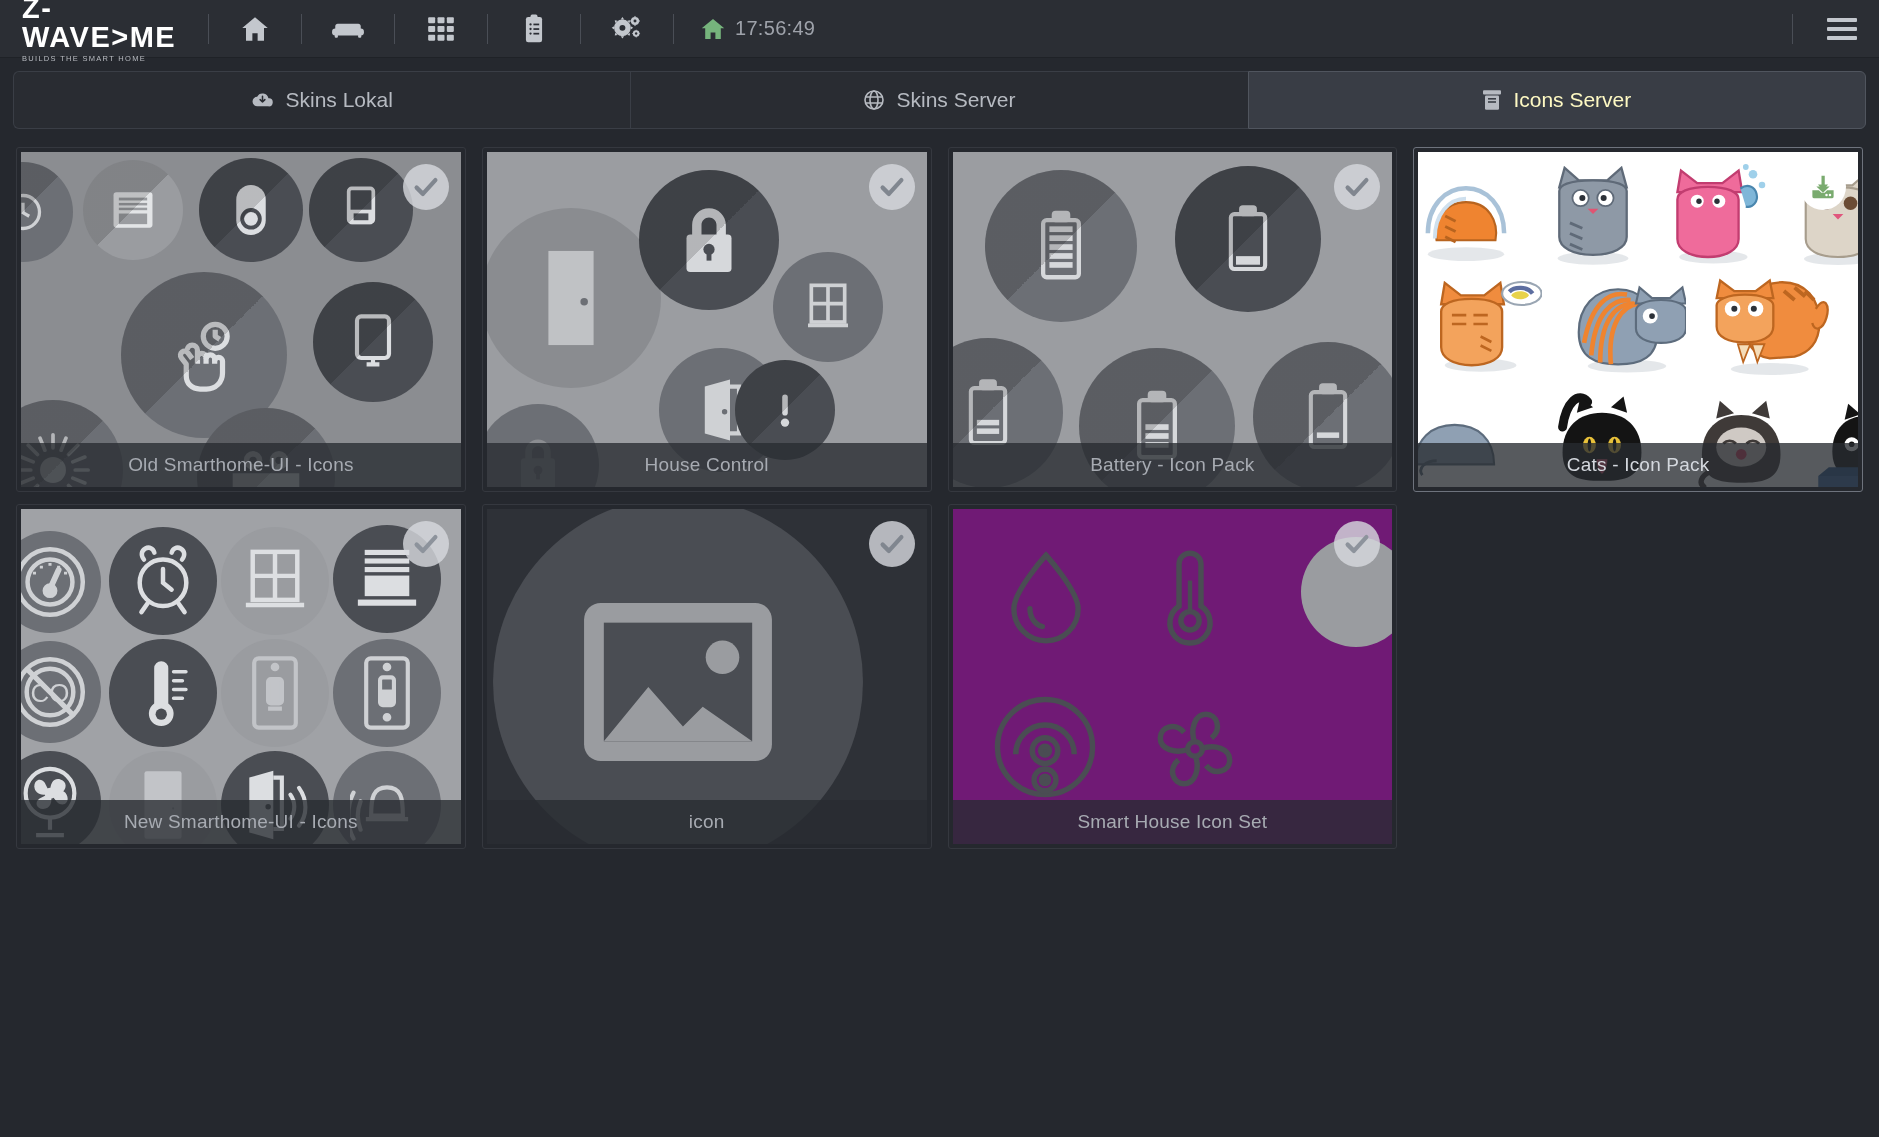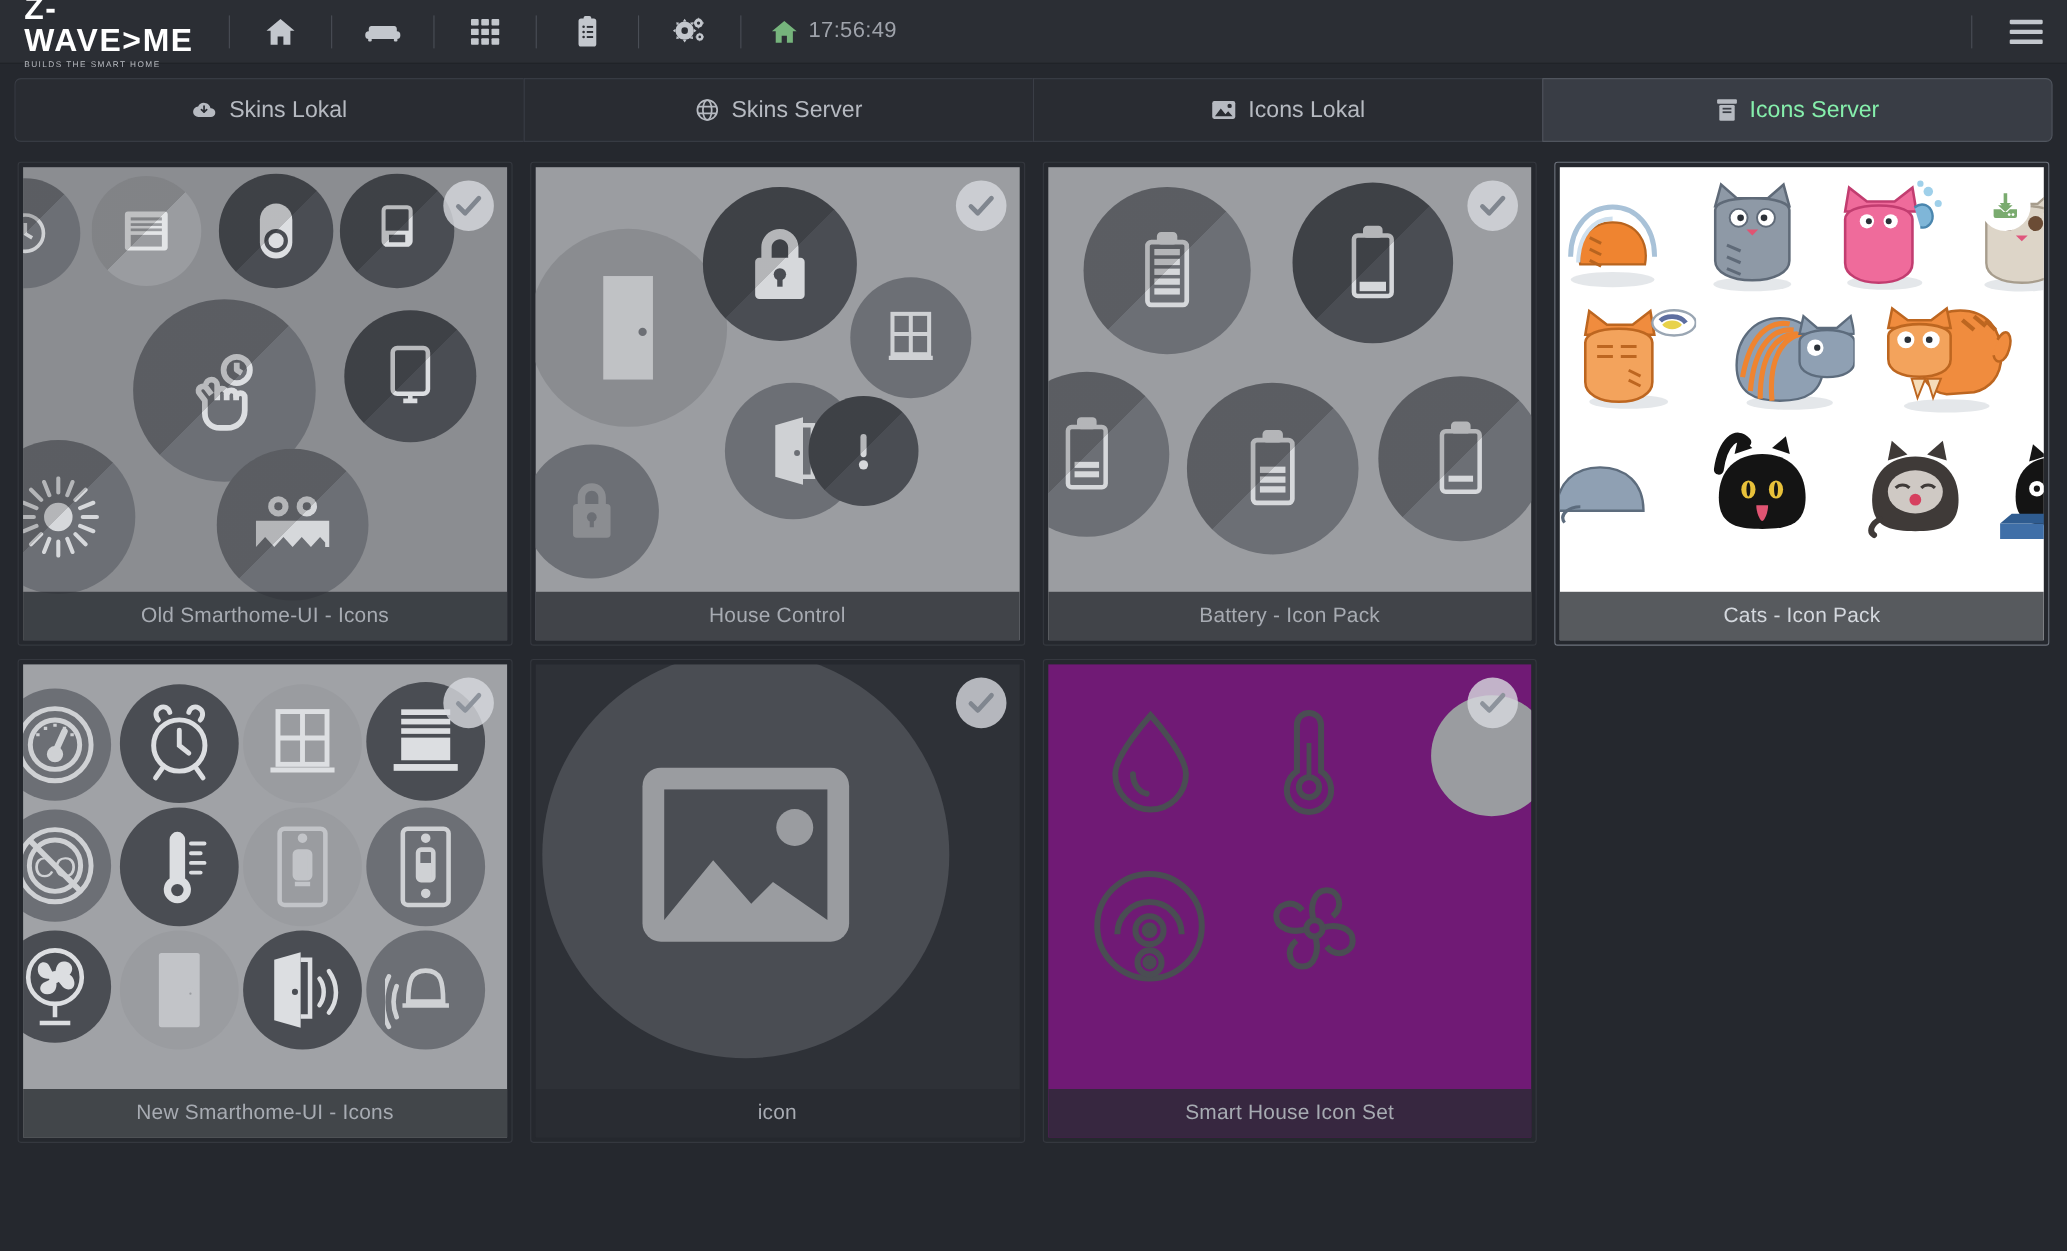--- a/index.html
+++ b/index.html
@@ -73,21 +73,21 @@
     border-right: none;
     color: #b6bac1;
     font-size: 21px;
     cursor: pointer;
   }
   .tab:first-child { border-top-left-radius: 6px; border-bottom-left-radius: 6px; }
   .tab:last-child { border-right: 1px solid #3a3e46; border-top-right-radius: 6px; border-bottom-right-radius: 6px; }
   .tab.active {
     background: #393d45;
     border-color: #50555e;
-    color: #86efac;
+    color: #fef9c3;
   }
   .tab .ticon { display: flex; align-items: center; color: #b6bac1; }
 
   
   .grid {
     display: flex;
     flex-wrap: wrap;
     padding: 8px 8px 0 8px;
     margin-top: 4px;
   }
@@ -99,21 +99,21 @@
     position: relative;
     border: 1px solid #35383f;
     border-radius: 3px;
     padding: 4px;
     background: #25282e;
     cursor: pointer;
   }
   .card.selected { border-color: #6e737d; }
   .thumb {
     position: relative;
-    height: 430px;
+    height: 335px;
     overflow: hidden;
     background: #8b8d91;
   }
   .thumb.dark { background: #2e3137; }
   .thumb.white { background: #ffffff; }
   .caption {
     position: absolute;
     left: 0; right: 0; bottom: 0;
     height: 44px;
     background: rgba(40,43,49,0.78);
@@ -272,30 +272,20 @@
     <span class="ticon">
       <svg width="22" height="22" viewBox="0 0 22 22" fill="none" stroke="currentColor" stroke-width="1.6">
         <circle cx="11" cy="11" r="9"></circle>
         <ellipse cx="11" cy="11" rx="4" ry="9"></ellipse>
         <path d="M2.3 8h17.4M2.3 14h17.4"></path>
       </svg>
     </span>
     <span>Skins Server</span>
   </div>
 
-  <div class="tab">
-    <span class="ticon">
-      <svg width="23" height="20" viewBox="0 0 24 21" fill="currentColor">
-        <rect x="1" y="2" width="22" height="17" rx="2"></rect>
-        <path d="M3.6 16.5 9.2 9l4.4 5.6 2.6-3 4.2 4.9H3.6z" fill="#292c32"></path>
-        <circle cx="17.6" cy="6.6" r="2.1" fill="#292c32"></circle>
-      </svg>
-    </span>
-    <span>Icons Lokal</span>
-  </div>
 
   <div class="tab active">
     <span class="ticon">
       <svg width="20" height="22" viewBox="0 0 20 22" fill="currentColor">
         <rect x="1" y="1.2" width="18" height="4.2" rx="1"></rect>
         <rect x="3" y="6.4" width="14" height="14.4" rx="1.2"></rect>
         <rect x="6" y="9" width="8" height="1.6" fill="#393d45"></rect>
         <rect x="6" y="12.2" width="8" height="1.6" fill="#393d45"></rect>
       </svg>
     </span>

